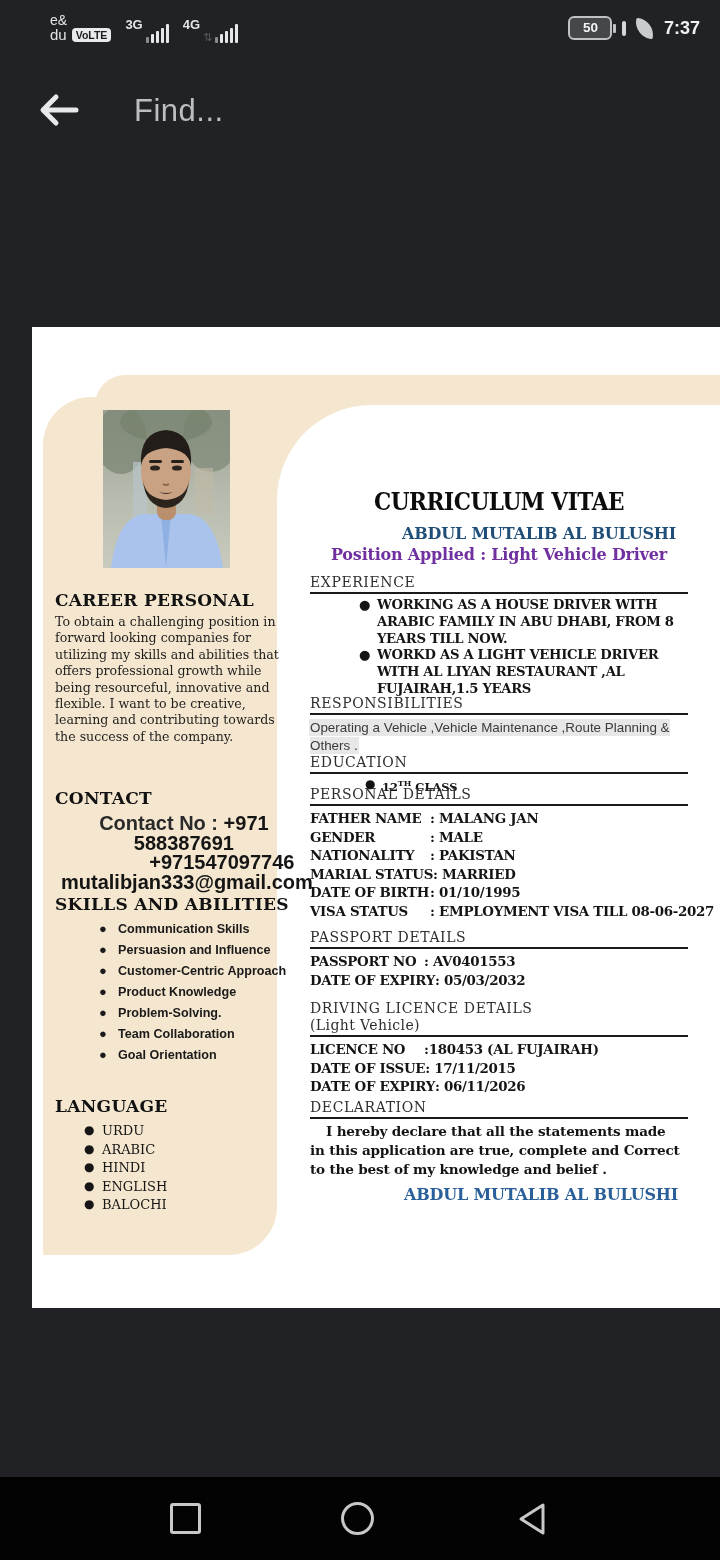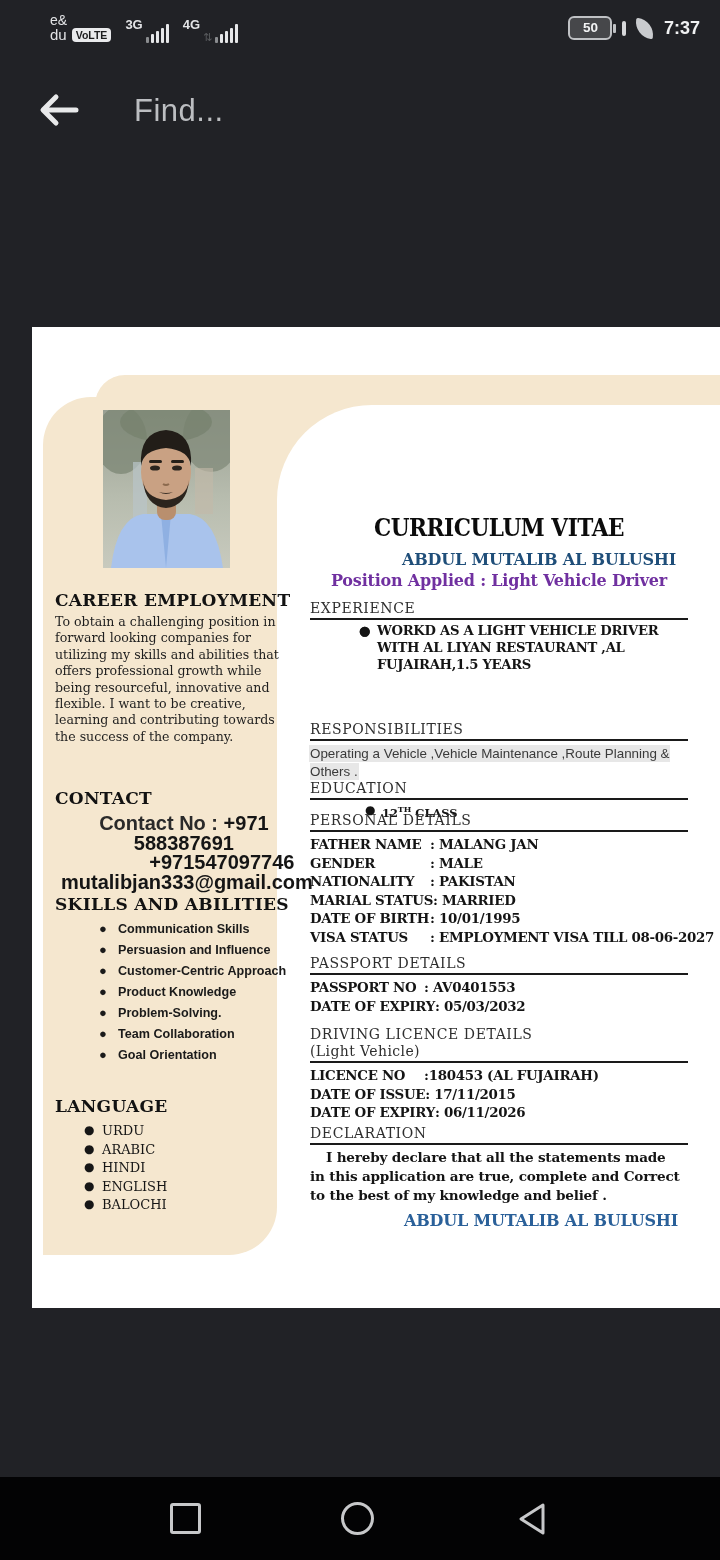--- a/index.html
+++ b/index.html
@@ -76,21 +76,21 @@
   .skills-list{margin-top:8px;}
   .skills-list .li-row{height:21px;padding-left:63px;
     font-family:"Liberation Sans",sans-serif;font-size:12.6px;color:#1a1a1a;}
   .skills-list .dot{position:absolute;left:44px;top:-1px;font-size:13px;}
   .lang-list{margin-top:7px;}
   .lang-list .li-row{height:18.6px;padding-left:47px;
     font-family:"DejaVu Serif",serif;font-weight:normal;font-size:13px;color:#161616;}
   .lang-list .dot{position:absolute;left:29px;top:0;font-size:12px;}
 
   .rightcol{position:absolute;left:278px;top:0;width:380px;height:100%;z-index:4;color:var(--text-dark);}
-  .rc-block{position:absolute;left:0;width:378px;margin-top:26px;}
+  .rc-block{position:absolute;left:0;width:378px;}
   .cv-title{font-family:"DejaVu Serif",serif;font-weight:bold;font-size:23.5px;
     letter-spacing:-.5px;text-align:center;color:#0c0c0c;transform:scaleX(.92);transform-origin:center;}
   .cv-name{font-family:"DejaVu Serif",serif;font-weight:bold;font-size:16px;
     color:var(--accent-blue);text-align:right;padding-right:12px;margin-top:8px;letter-spacing:-.2px;}
   .cv-pos{font-family:"DejaVu Serif",serif;font-weight:bold;font-size:16px;
     color:var(--accent-purple);text-align:center;margin-top:2px;letter-spacing:-.2px;}
   .sec-h{font-family:"DejaVu Serif",serif;font-size:14px;letter-spacing:.6px;color:#2e2e2e;line-height:17px;}
   .sec-hr{border:none;border-top:2px solid #1a1a1a;margin:1px 0 0 0;}
   .exp-list{margin-top:3px;}
   .exp-li{position:relative;padding-left:67px;font-family:"DejaVu Serif",serif;
@@ -209,21 +209,21 @@
         <rect x="46" y="50" width="13" height="3" rx="1.5" fill="#241f19"></rect>
         <rect x="68" y="50" width="13" height="3" rx="1.5" fill="#241f19"></rect>
         <path d="M60 74 Q63 76 66 74" stroke="#8c6a4e" stroke-width="2" fill="none"></path>
         <path d="M56 82 Q63 86 70 82 Q63 84 56 82 Z" fill="#3a2f26"></path>
       </svg>
     </div>
 
     <div class="leftcol">
 
       <div class="lc-block" style="top:263px">
-        <div class="lc-h">CAREER EMPLOYMENT</div>
+        <div class="lc-h">CAREER PERSONAL</div>
         <p class="lc-obj-p">To obtain a challenging position in forward looking companies for utilizing my skills and abilities that offers professional growth while being resourceful, innovative and flexible. I want to be creative, learning and contributing towards the success of the company.</p>
       </div>
 
       <div class="lc-block" style="top:461px">
         <div class="lc-h">CONTACT</div>
         <div class="contact-lines">
           <div><span class="lbl">Contact No : </span><span>+971 588387691</span></div>
           <div class="cl2">+971547097746</div>
           <div class="cl3">mutalibjan333@gmail.com</div>
         </div>
@@ -259,21 +259,21 @@
       <div class="rc-block" style="top:161px">
         <div class="cv-title">CURRICULUM VITAE</div>
         <div class="cv-name">ABDUL MUTALIB AL BULUSHI</div>
         <div class="cv-pos">Position Applied : Light Vehicle Driver</div>
       </div>
 
       <div class="rc-block" style="top:247px">
         <div class="sec-h">EXPERIENCE</div>
         <hr class="sec-hr">
         <div class="exp-list">
-          <div class="exp-li"><span class="dot">●</span></div>
+          <div class="exp-li"><span class="dot">●</span><span>WORKING AS A HOUSE DRIVER WITH ARABIC FAMILY IN ABU DHABI, FROM 8 YEARS TILL NOW.</span></div>
           <div class="exp-li"><span class="dot">●</span><span>WORKD AS A  LIGHT VEHICLE DRIVER WITH AL LIYAN RESTAURANT ,AL FUJAIRAH,1.5 YEARS</span></div>
         </div>
       </div>
 
       <div class="rc-block" style="top:368px">
         <div class="sec-h">RESPONSIBILITIES</div>
         <hr class="sec-hr">
         <div class="resp-text"><span class="hl">Operating a Vehicle ,Vehicle Maintenance ,Route Planning &amp; Others .</span></div>
       </div>
 
@@ -284,21 +284,21 @@
       </div>
 
       <div class="rc-block" style="top:459px">
         <div class="sec-h">PERSONAL DETAILS</div>
         <hr class="sec-hr">
         <div class="kv-rows">
           <div class="kv"><span class="k">FATHER NAME</span><span>:  MALANG JAN</span></div>
           <div class="kv"><span class="k">GENDER</span><span>: MALE</span></div>
           <div class="kv"><span class="k">NATIONALITY</span><span>: PAKISTAN</span></div>
           <div class="kv"><span class="k">MARIAL STATUS</span><span>: MARRIED</span></div>
-          <div class="kv"><span class="k">DATE OF BIRTH</span><span>: 10/01/1995</span></div>
+          <div class="kv"><span class="k">DATE OF BIRTH</span><span>: 01/10/1995</span></div>
           <div class="kv"><span class="k">VISA STATUS</span><span>: EMPLOYMENT VISA TILL 08-06-2027</span></div>
         </div>
       </div>
 
       <div class="rc-block" style="top:602px">
         <div class="sec-h">PASSPORT  DETAILS</div>
         <hr class="sec-hr">
         <div class="kv-rows">
           <div class="kv kv2"><span class="k">PASSPORT  NO</span><span>: AV0401553</span></div>
           <div class="kv kv2"><span class="k">DATE OF EXPIRY</span><span>: 05/03/2032</span></div>

